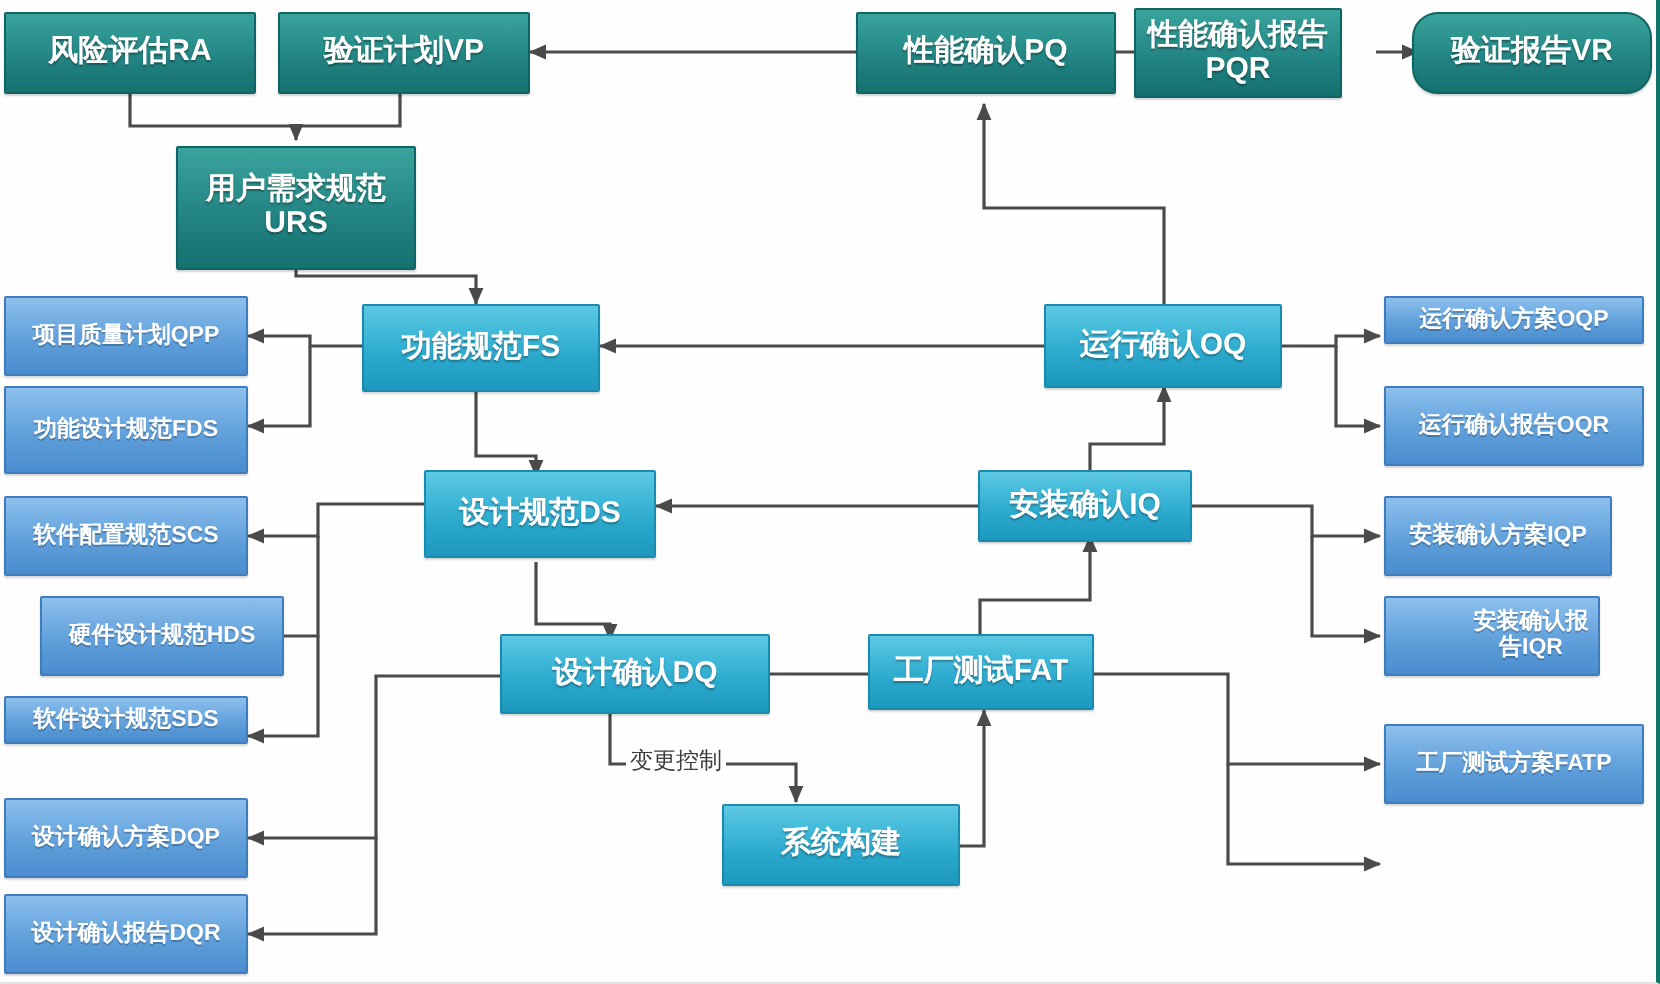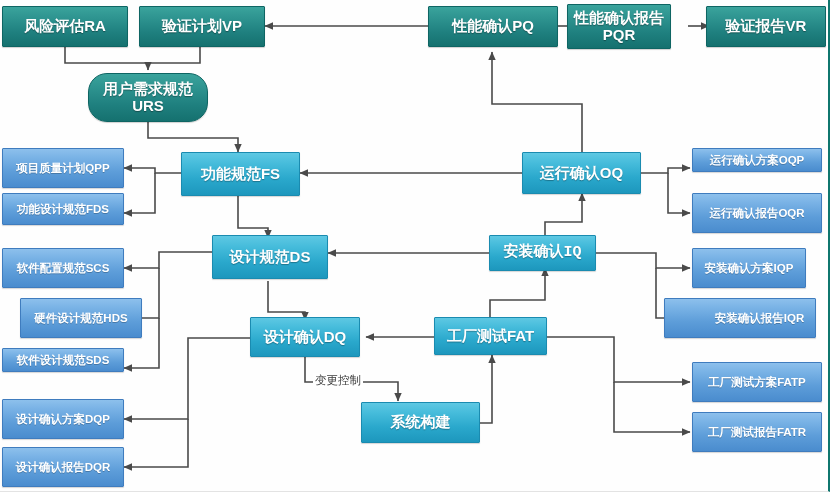--- a/index.html
+++ b/index.html
@@ -141,61 +141,61 @@
 
   <div class="node t-dark" style="left:428px;top:6px;width:130px;height:41px;">
     <span>性能确认PQ</span>
   </div>
 
   <div class="node t-dark two-line" style="left:567px;top:4px;width:104px;height:45px;">
     <span>性能确认报告</span>
     <span>PQR</span>
   </div>
 
-  <div class="node t-dark" style="left:706px;top:6px;width:120px;height:41px;">
+  <div class="node t-dark" style="left:706px;top:6px;width:120px;height:41px;border-radius:13px;">
     <span>验证报告VR</span>
   </div>
 
-  <div class="node t-dark two-line" style="left:88px;top:73px;width:120px;height:49px;border-radius:19px;">
+  <div class="node t-dark two-line" style="left:88px;top:73px;width:120px;height:62px;">
     <span>用户需求规范</span>
     <span>URS</span>
   </div>
 
   <div class="node t-cyan" style="left:181px;top:152px;width:119px;height:44px;">
     <span>功能规范FS</span>
   </div>
 
   <div class="node t-cyan" style="left:212px;top:235px;width:116px;height:44px;">
     <span>设计规范DS</span>
   </div>
 
-  <div class="node t-cyan" style="left:250px;top:317px;width:110px;height:40px;">
+  <div class="node t-cyan" style="left:250px;top:317px;width:135px;height:40px;">
     <span>设计确认DQ</span>
   </div>
 
   <div class="node t-cyan" style="left:522px;top:152px;width:119px;height:42px;">
     <span>运行确认OQ</span>
   </div>
 
-  <div class="node t-cyan" style="left:489px;top:235px;width:107px;height:36px;font-family:Liberation Mono, monospace;">
+  <div class="node t-cyan" style="left:489px;top:235px;width:107px;height:36px;">
     <span>安装确认IQ</span>
   </div>
 
   <div class="node t-cyan" style="left:434px;top:317px;width:113px;height:38px;">
     <span>工厂测试FAT</span>
   </div>
 
   <div class="node t-cyan" style="left:361px;top:402px;width:119px;height:41px;">
     <span>系统构建</span>
   </div>
 
   <div class="node t-blue" style="left:2px;top:148px;width:122px;height:40px;">
     <span>项目质量计划QPP</span>
   </div>
-  <div class="node t-blue" style="left:2px;top:193px;width:122px;height:32px;">
+  <div class="node t-blue" style="left:2px;top:193px;width:122px;height:44px;">
     <span>功能设计规范FDS</span>
   </div>
   <div class="node t-blue" style="left:2px;top:248px;width:122px;height:40px;">
     <span>软件配置规范SCS</span>
   </div>
   <div class="node t-blue" style="left:20px;top:298px;width:122px;height:40px;">
     <span>硬件设计规范HDS</span>
   </div>
   <div class="node t-blue" style="left:2px;top:348px;width:122px;height:24px;">
     <span>软件设计规范SDS</span>
@@ -209,25 +209,22 @@
 
   <div class="node t-blue" style="left:692px;top:148px;width:130px;height:24px;">
     <span>运行确认方案OQP</span>
   </div>
   <div class="node t-blue" style="left:692px;top:193px;width:130px;height:40px;">
     <span>运行确认报告OQR</span>
   </div>
   <div class="node t-blue" style="left:692px;top:248px;width:114px;height:40px;">
     <span>安装确认方案IQP</span>
   </div>
-  <div class="node t-blue" style="left:664px;top:298px;width:152px;height:40px;padding-left:39px;">
+  <div class="node t-blue" style="left:692px;top:298px;width:108px;height:40px;padding-left:39px;">
     <span>安装确认报告IQR</span>
   </div>
   <div class="node t-blue" style="left:692px;top:362px;width:130px;height:40px;">
     <span>工厂测试方案FATP</span>
   </div>
-  <div class="node t-blue" style="left:692px;top:412px;width:130px;height:40px;">
-    <span>工厂测试报告FATR</span>
-  </div>
 
   <div class="wire-label" style="left:313px;top:373px;">变更控制</div>
 
 </div>
 
 </body></html>

